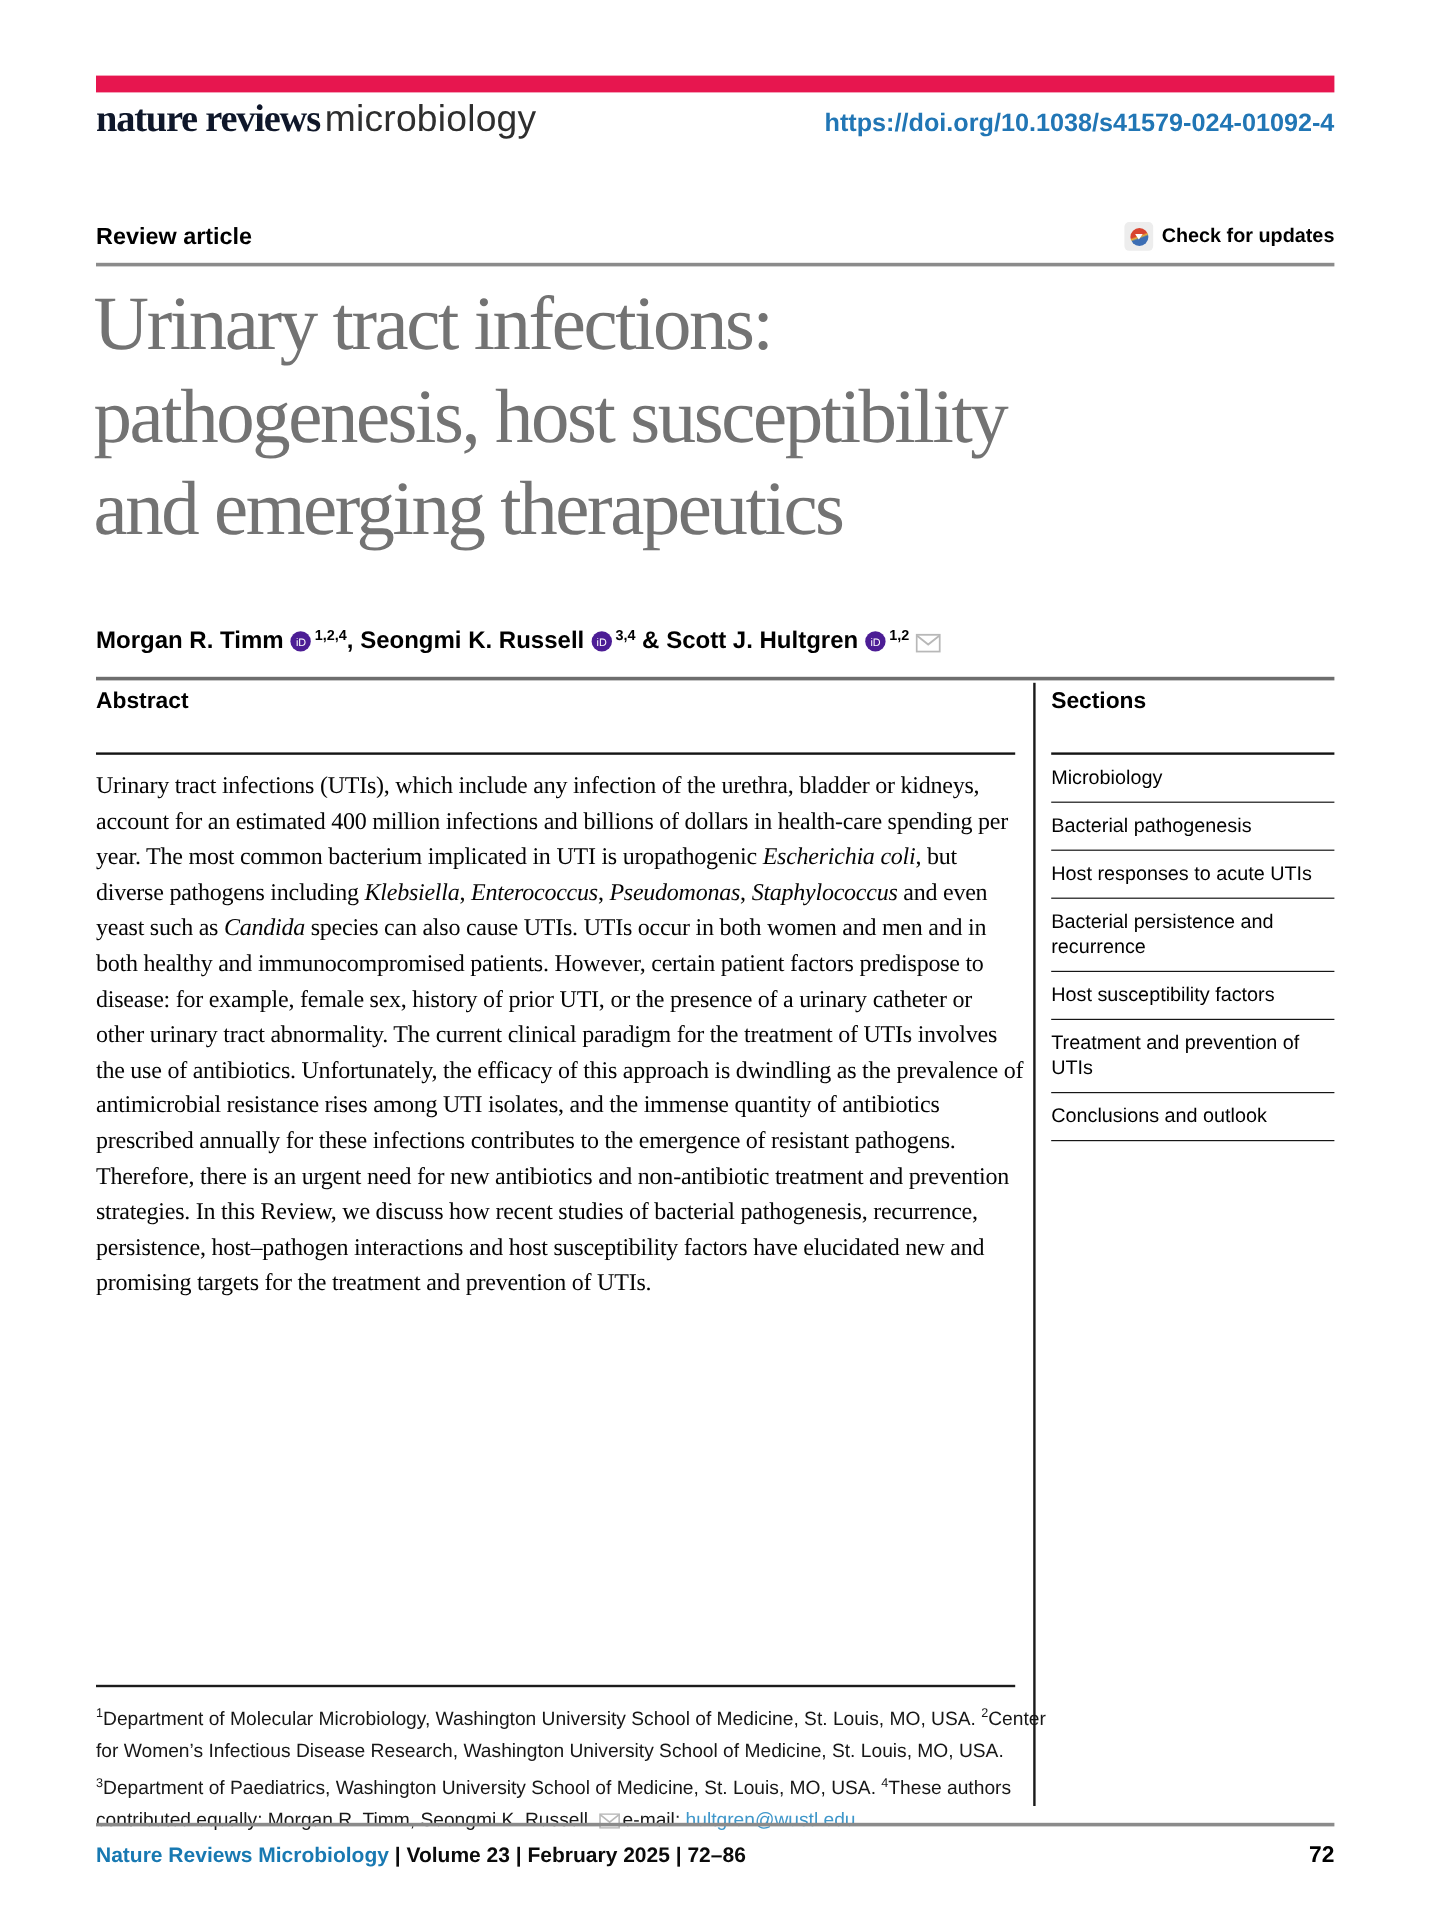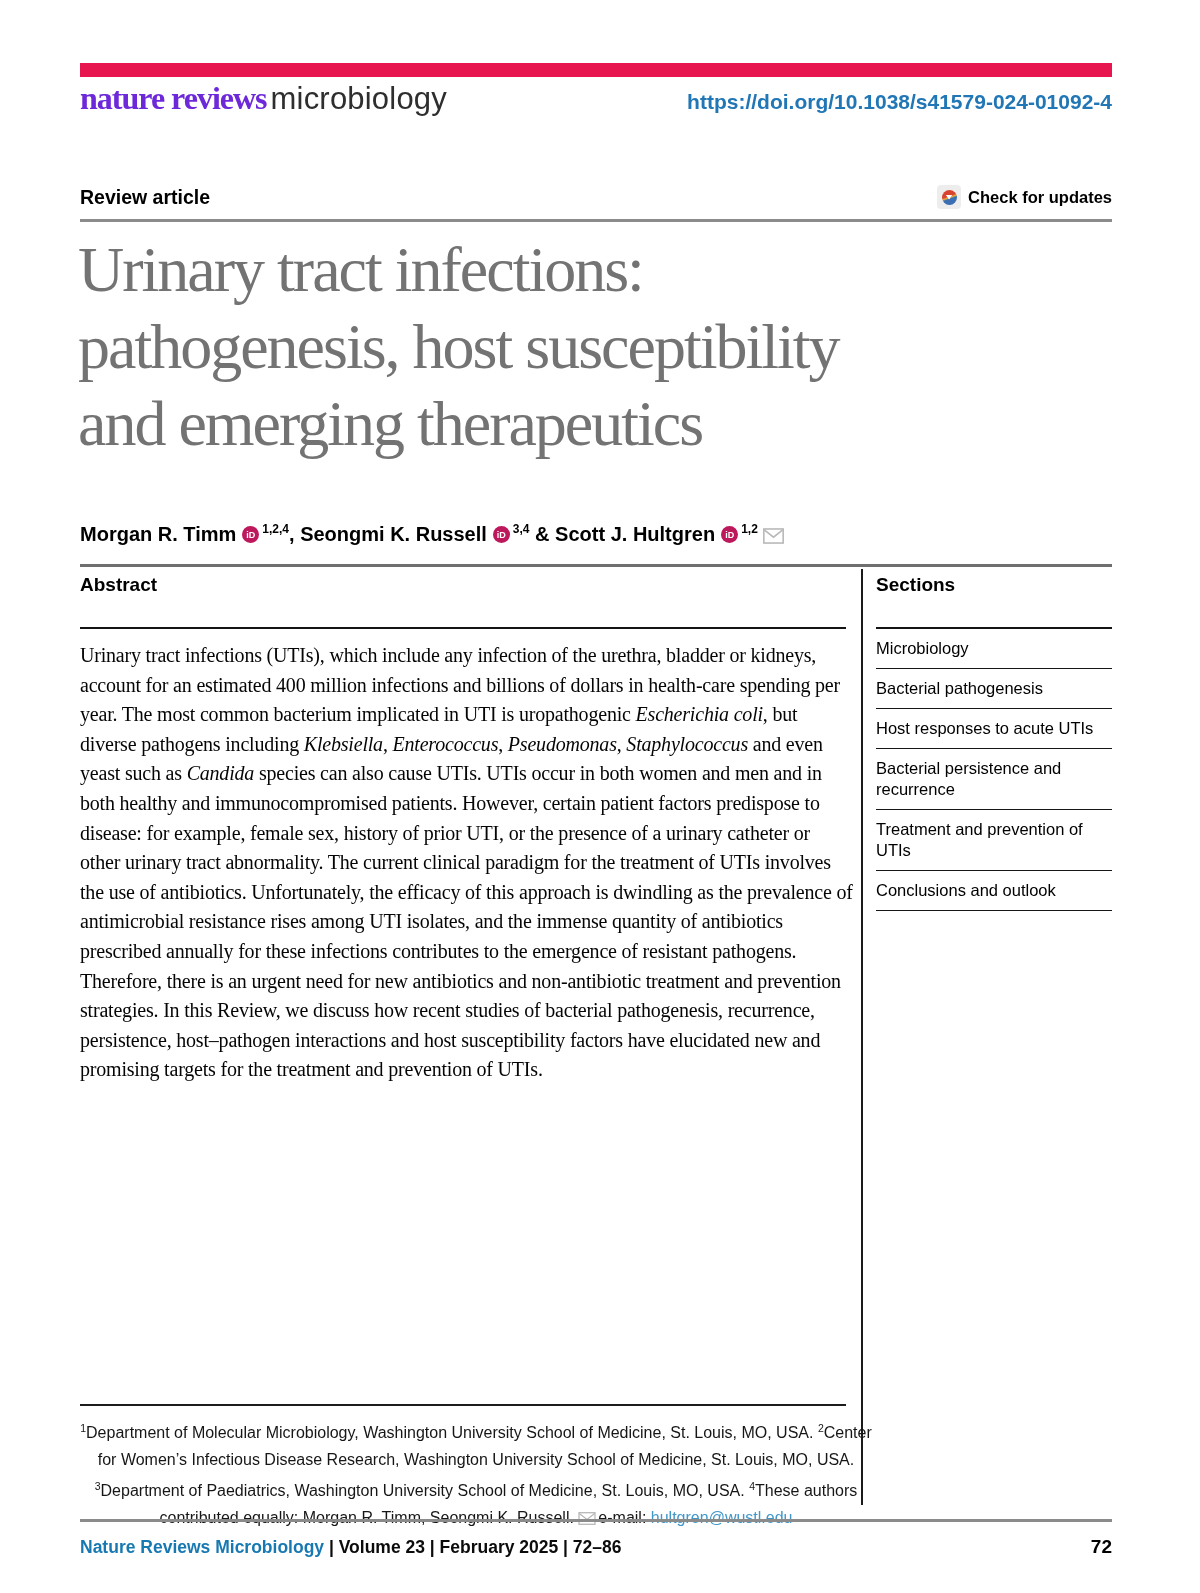--- a/index.html
+++ b/index.html
@@ -15,60 +15,60 @@
   body{
     width:1200px;height:1593px;position:relative;
     font-family:"Liberation Sans",sans-serif;color:#000;
     overflow:hidden;
   }
   .abs{position:absolute;}
 
   
   .brand-bar{left:80px;top:63px;width:1032px;height:14px;background:var(--brand-bar);}
   .masthead{left:80px;top:80px;width:1032px;display:flex;justify-content:space-between;align-items:baseline;}
-  .logo-bold{font-family:"Liberation Serif",serif;font-weight:700;font-size:32px;letter-spacing:-1px;color:#6d28d9;}
+  .logo-bold{font-family:"Liberation Serif",serif;font-weight:700;font-size:32px;letter-spacing:-1px;color:#0f172a;}
   .logo-light{font-family:"Liberation Sans",sans-serif;font-weight:300;font-size:31px;letter-spacing:0.2px;color:#2e2e2e;margin-left:4px;}
   .doi-link{font-size:21px;font-weight:700;color:var(--link-doi);text-decoration:none;cursor:pointer;}
 
   
   .type-row{left:80px;top:185px;width:1032px;display:flex;justify-content:space-between;align-items:center;}
   .article-type{font-size:19.5px;font-weight:700;}
   .check-updates{display:flex;align-items:center;gap:7px;font-size:16.5px;font-weight:600;cursor:pointer;}
   .crossmark{width:24px;height:24px;border-radius:4px;background:#ededed;display:inline-flex;align-items:center;justify-content:center;}
   .cm-circle{width:15px;height:15px;border-radius:50%;background:linear-gradient(160deg,#d8432f 42%,#e8b23a 50%,#3c6eb4 58%);position:relative;}
   .cm-circle::after{content:"";position:absolute;left:4px;top:5px;width:7px;height:5px;background:#fff;clip-path:polygon(0 0,100% 0,50% 100%);}
   .rule-under-type{left:80px;top:219px;width:1032px;height:3px;background:var(--rule-gray);}
 
   
   .title{left:78px;top:231px;width:1000px;font-family:"Liberation Serif",serif;font-weight:500;font-size:64px;line-height:77px;letter-spacing:-2px;color:#737373;}
 
   
   .authors{left:80px;top:523px;width:980px;font-size:20px;font-weight:700;display:flex;align-items:center;flex-wrap:wrap;}
-  .orcid{display:inline-flex;width:17px;height:17px;border-radius:50%;background:#be185d;color:#fff;font-size:9px;font-weight:700;align-items:center;justify-content:center;margin-left:6px;margin-right:2px;letter-spacing:0;}
+  .orcid{display:inline-flex;width:17px;height:17px;border-radius:50%;background:#4c1d95;color:#fff;font-size:9px;font-weight:400;align-items:center;justify-content:center;margin-left:6px;margin-right:2px;letter-spacing:0;}
   .author-sup{font-size:12px;font-weight:700;vertical-align:super;line-height:0;position:relative;top:-6px;margin-left:1px;}
   .author-sep{white-space:pre;}
   .env-icon{margin-left:5px;position:relative;top:1px;}
 
   .thick-rule{left:80px;top:564px;width:1032px;height:3px;background:var(--rule-dark);}
 
   
   .abstract-heading{left:80px;top:574px;font-size:19px;font-weight:700;}
   .abstract-underline{left:80px;top:627px;width:766px;height:2px;background:#141414;}
   .abstract-text{left:80px;top:641px;width:774px;font-family:"Liberation Serif",serif;font-size:20px;line-height:29.6px;letter-spacing:-0.2px;color:#050505;}
 
   
   .v-divider{left:861px;top:569px;width:1.5px;height:936px;background:#1a1a1a;}
   .sections-heading{left:876px;top:574px;font-size:19px;font-weight:700;}
   .sections-underline{left:876px;top:627px;width:236px;height:2px;background:#141414;}
   .sections-list{left:876px;top:629px;width:236px;list-style:none;}
   .section-item{font-size:16.5px;line-height:21px;padding:9px 0 9px 0;border-bottom:1.4px solid #161616;cursor:pointer;}
 
   
   .footnote-rule{left:80px;top:1404px;width:766px;height:2px;background:#1c1c1c;}
-  .footnotes{left:80px;top:1415px;width:792px;font-size:16px;line-height:26.5px;color:#161616;text-align:center;}
+  .footnotes{left:80px;top:1415px;width:792px;font-size:16px;line-height:26.5px;color:#161616;}
   .footnotes sup{font-size:10.5px;}
   .footnotes .fn-env{position:relative;top:2px;margin-right:2px;}
   .email-link{color:var(--link-email);text-decoration:none;cursor:pointer;}
 
   
   .footer-rule{left:80px;top:1519px;width:1032px;height:3px;background:var(--rule-gray);}
   .page-footer{left:80px;top:1536px;width:1032px;display:flex;justify-content:space-between;align-items:baseline;font-size:17.5px;font-weight:700;}
   .journal-link{color:var(--link-journal);text-decoration:none;cursor:pointer;text-align:right;}
   .issue-info{color:#0b0b0b;white-space:pre;}
   .page-num{font-size:19px;font-weight:700;}
@@ -127,20 +127,21 @@
 <p class="abs abstract-text"><span>Urinary tract infections (UTIs), which include any infection of the urethra, bladder or kidneys, account for an estimated 400 million infections and billions of dollars in health-care spending per year. The most common bacterium implicated in UTI is uropathogenic </span><i>Escherichia coli</i><span>, but diverse pathogens including </span><i>Klebsiella</i><span>, </span><i>Enterococcus</i><span>, </span><i>Pseudomonas</i><span>, </span><i>Staphylococcus</i><span> and even yeast such as </span><i>Candida</i><span> species can also cause UTIs. UTIs occur in both women and men and in both healthy and immunocompromised patients. However, certain patient factors predispose to disease: for example, female sex, history of prior UTI, or the presence of a urinary catheter or other urinary tract abnormality. The current clinical paradigm for the treatment of UTIs involves the use of antibiotics. Unfortunately, the efficacy of this approach is dwindling as the prevalence of antimicrobial resistance rises among UTI isolates, and the immense quantity of antibiotics prescribed annually for these infections contributes to the emergence of resistant pathogens. Therefore, there is an urgent need for new antibiotics and non-antibiotic treatment and prevention strategies. In this Review, we discuss how recent studies of bacterial pathogenesis, recurrence, persistence, host–pathogen interactions and host susceptibility factors have elucidated new and promising targets for the treatment and prevention of UTIs.</span></p>
 
 <div class="abs v-divider"></div>
 <div class="abs sections-heading">Sections</div>
 <div class="abs sections-underline"></div>
 <ul class="abs sections-list">
     <li class="section-item">Microbiology</li>
     <li class="section-item">Bacterial pathogenesis</li>
     <li class="section-item">Host responses to acute UTIs</li>
     <li class="section-item">Bacterial persistence and recurrence</li>
+    <li class="section-item">Host susceptibility factors</li>
     <li class="section-item">Treatment and prevention of UTIs</li>
     <li class="section-item">Conclusions and outlook</li>
   </ul>
 
 <div class="abs footnote-rule"></div>
 <p class="abs footnotes"><sup>1</sup><span>Department of Molecular Microbiology, Washington University School of Medicine, St. Louis, MO, USA. </span><sup>2</sup><span>Center for Women’s Infectious Disease Research, Washington University School of Medicine, St. Louis, MO, USA. </span><sup>3</sup><span>Department of Paediatrics, Washington University School of Medicine, St. Louis, MO, USA. </span><sup>4</sup><span>These authors contributed equally: Morgan R. Timm, Seongmi K. Russell. </span><svg width="18" height="13" viewBox="0 0 20 15" class="fn-env">
       <rect x="0.8" y="0.8" width="18.4" height="13.4" fill="none" stroke="#b8b8b8" stroke-width="1.5"></rect>
       <path d="M1.2 1.6 L10 8.6 L18.8 1.6" fill="none" stroke="#b8b8b8" stroke-width="1.5"></path>
     </svg><span>e-mail: </span><a class="email-link">hultgren@wustl.edu</a></p>
 

